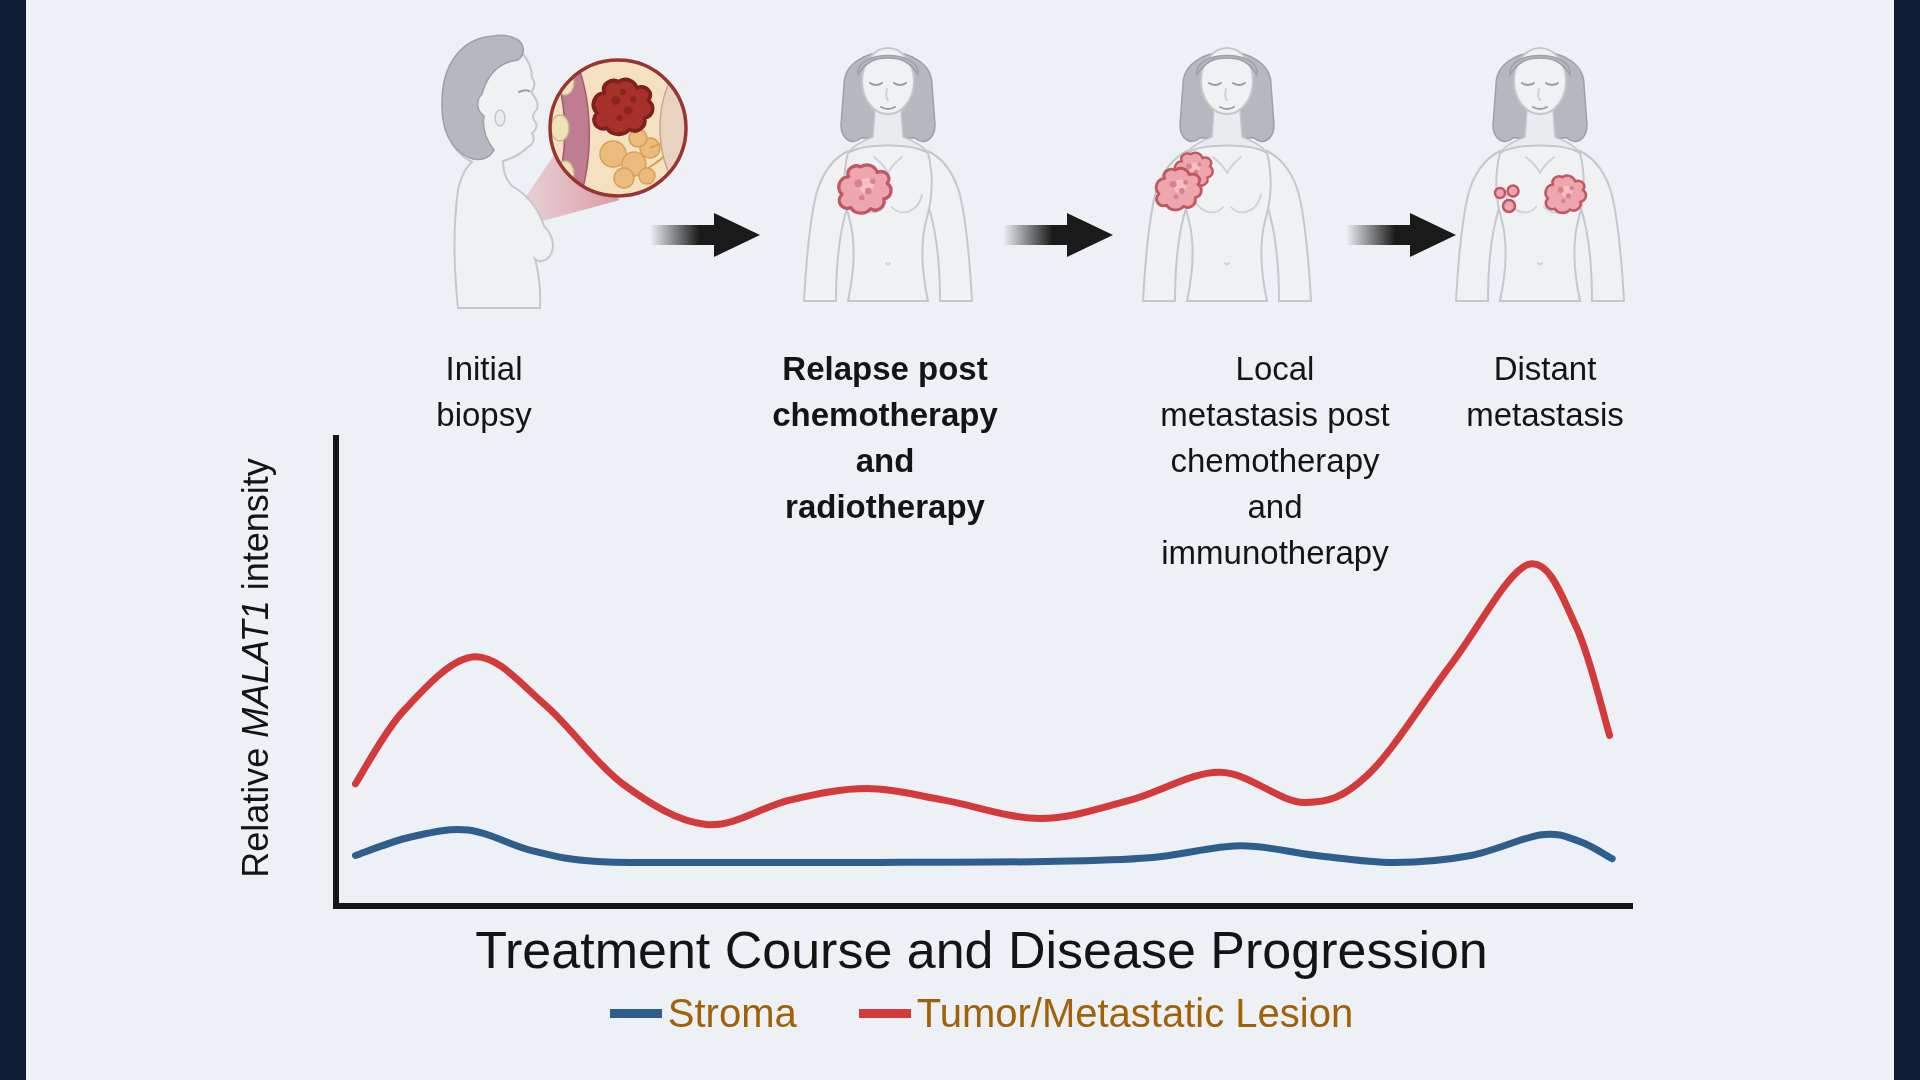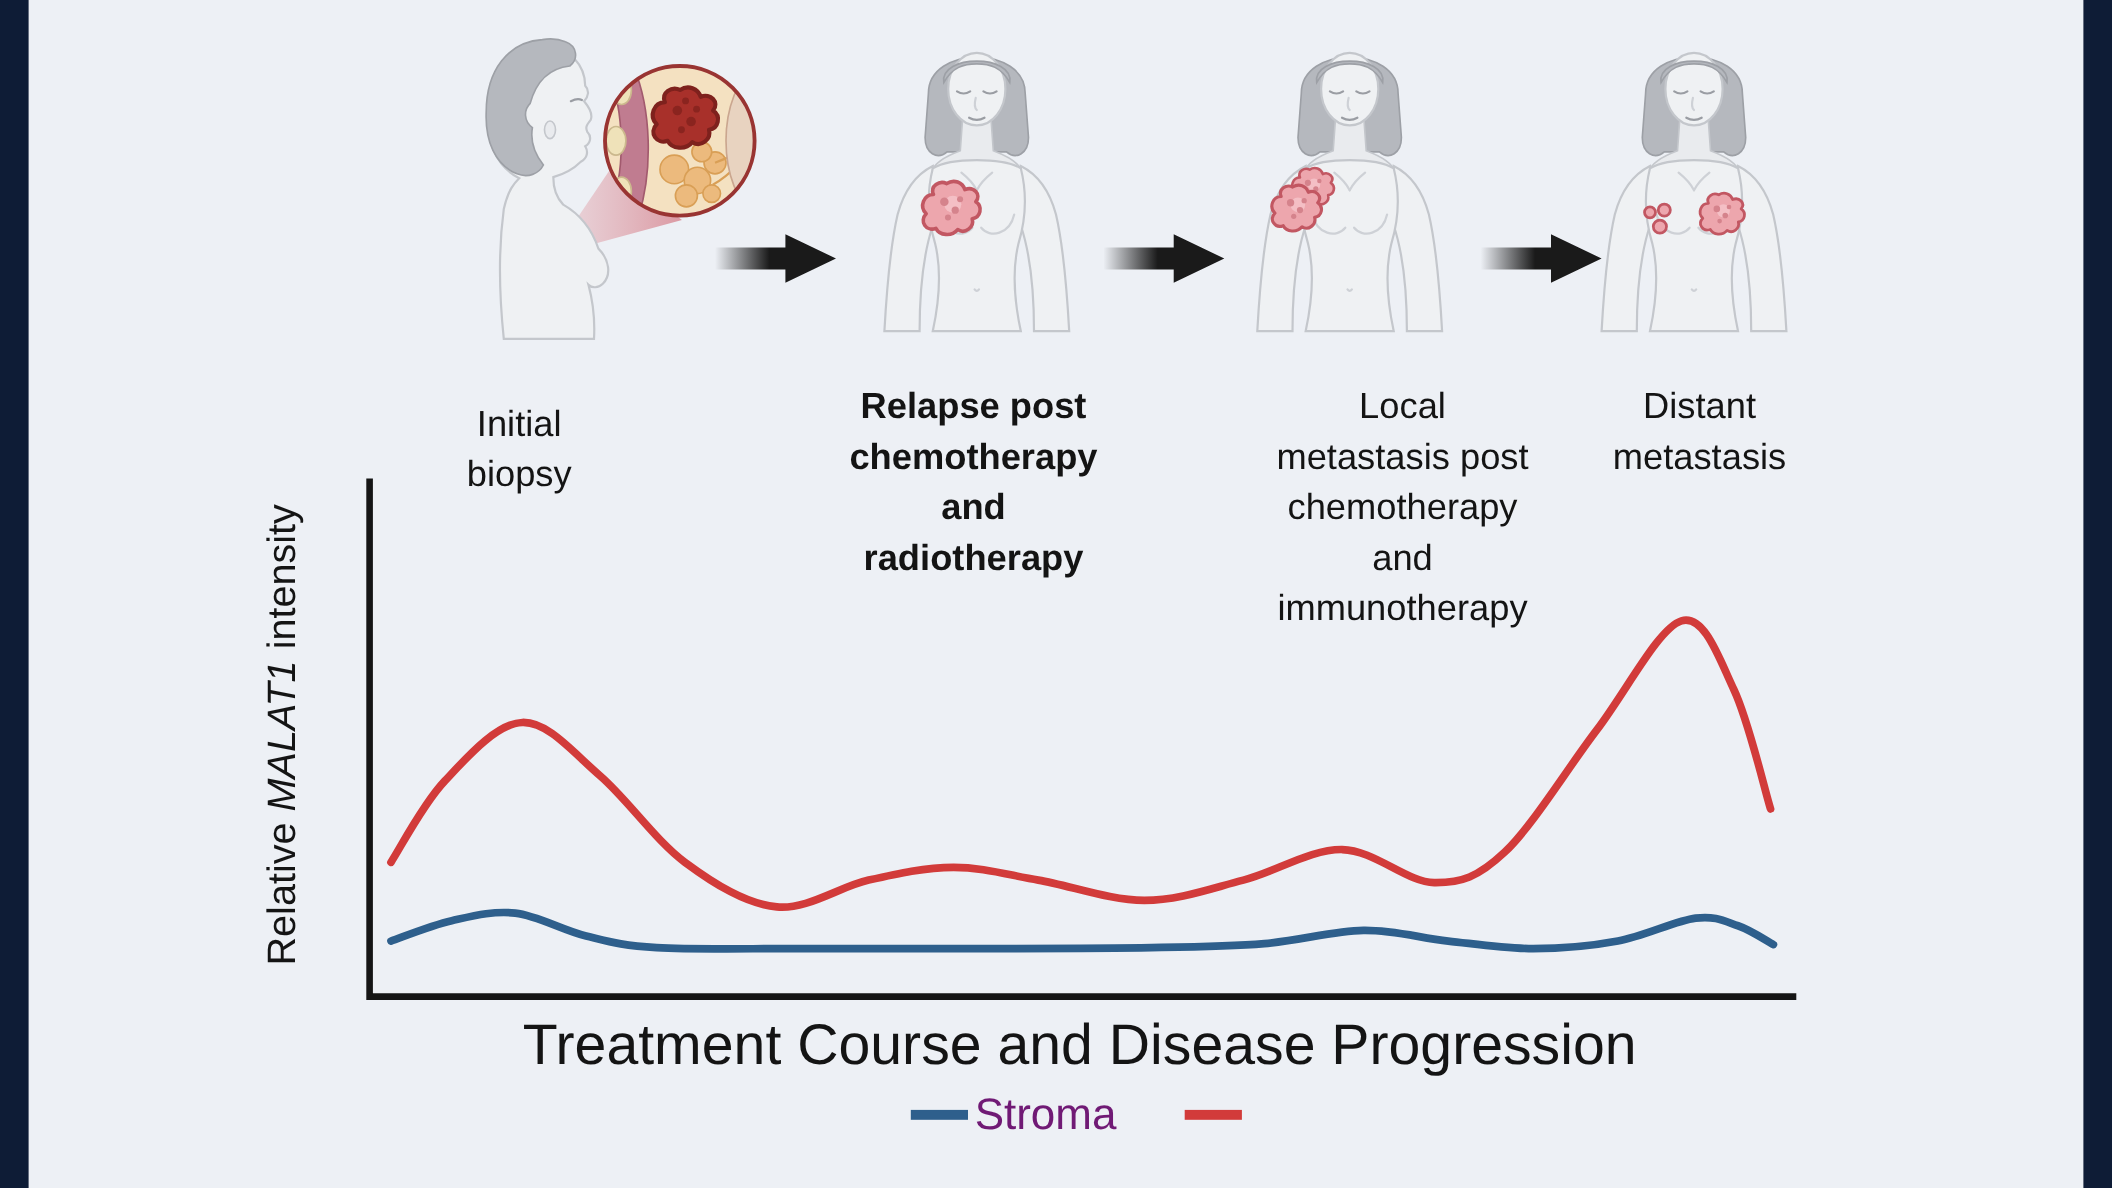--- a/index.html
+++ b/index.html
@@ -12,42 +12,42 @@
   .frame-bar{position:absolute;top:0;width:26px;height:1080px;background:#0e1c36;}
   .frame-left{left:0;}
   .frame-right{right:0;}
 
   .figure-svg{position:absolute;}
   .stage-label{
     position:absolute;top:346px;width:340px;
     font-size:33px;line-height:46px;text-align:center;
     white-space:pre-line;color:#141414;
   }
-  #stage-label-0{left:302px;margin-top:16px;}
+  #stage-label-0{left:314px;}
   #stage-label-1{left:715px;font-weight:bold;}
   #stage-label-2{left:1105px;}
   #stage-label-3{left:1375px;}
 
   .ylabel{
     position:absolute;left:6px;top:633px;width:500px;height:70px;
     line-height:70px;text-align:center;font-size:36px;color:#141414;
     transform:rotate(-90deg);
   }
   .ylabel .gene{font-style:italic;}
 
   #chart-svg{position:absolute;left:330px;top:430px;}
 
   .xlabel{
     position:absolute;left:333px;top:920px;width:1297px;
     text-align:center;font-size:52px;color:#141414;
   }
   .legend{
     position:absolute;left:333px;top:988px;width:1297px;height:50px;
     display:flex;justify-content:center;align-items:center;gap:62px;
-    font-size:40px;color:#701a75;
+    font-size:40px;color:#a16207;
   }
   .legend-entry{display:flex;align-items:center;}
   .legend-swatch{display:inline-block;width:52px;height:9px;margin-right:6px;background:#888;}
 
   .axis{stroke:#151515;stroke-width:6;fill:none;stroke-linecap:square;}
   .curve{fill:none;stroke-width:7;stroke-linecap:round;}
 
   
   .skin{fill:#eff1f3;stroke:#c4c7cc;stroke-width:2;}
   .skin-soft{fill:#e9ebee;stroke:#c4c7cc;stroke-width:1.5;}
@@ -214,14 +214,15 @@
 
 <div class="xlabel">Treatment Course and Disease Progression</div>
 
 <div class="legend">
   <span class="legend-entry">
     <span class="legend-swatch" style="background: rgb(46, 95, 140);"></span>
     <span>Stroma</span>
   </span>
   <span class="legend-entry">
     <span class="legend-swatch" style="background: rgb(210, 59, 58);"></span>
+    <span>Tumor/Metastatic Lesion</span>
   </span>
 </div>
 
 </body></html>

